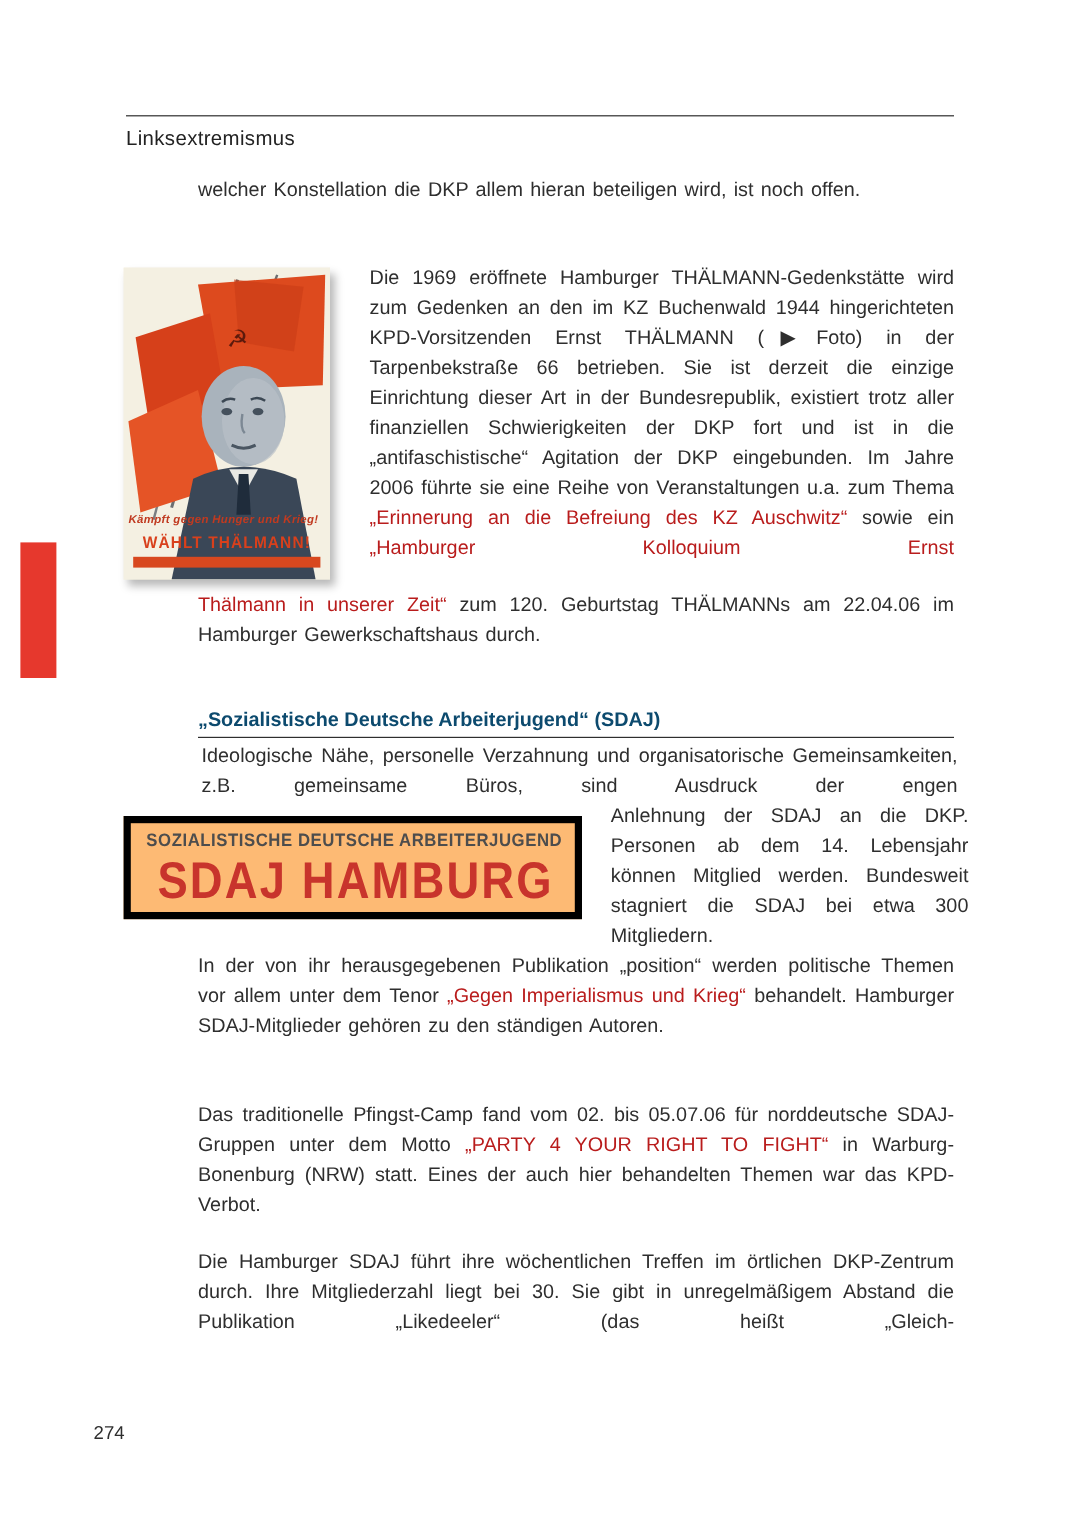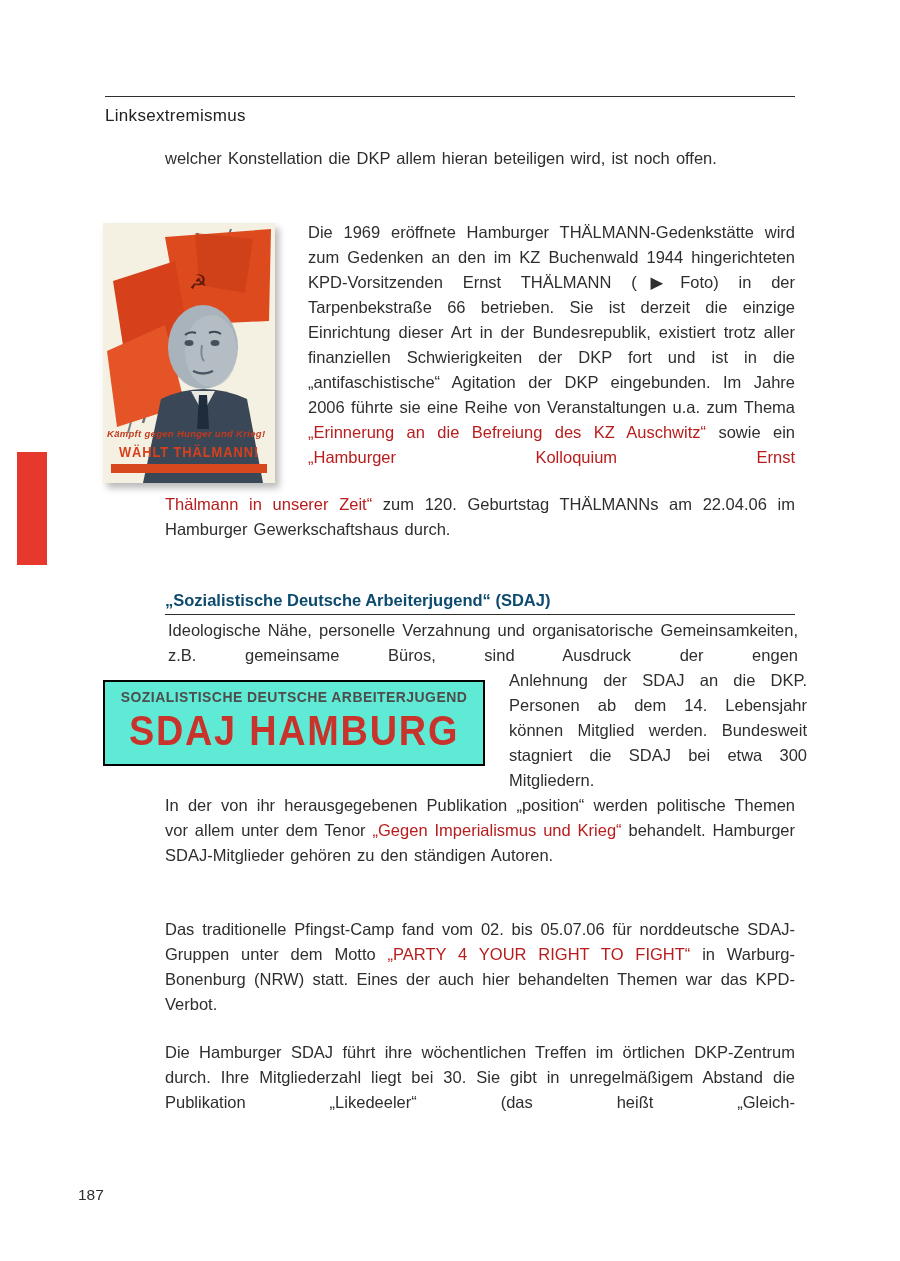--- a/index.html
+++ b/index.html
@@ -49,22 +49,22 @@
   .poster-caption2{
     position:absolute;left:4px;top:221px;width:164px;text-align:center;
     font-size:14px;font-weight:bold;color:#d8401c;letter-spacing:1px;
     white-space:nowrap;transform:scaleX(0.92);transform-origin:center;
   }
   .poster-strip{
     position:absolute;left:8px;top:241px;width:156px;height:9px;background:#d8481f;
   }
   
   .sdaj-banner{
-    left:103px;top:680px;width:382px;height:86px;background:#5eead4;
-    border:2px solid #000000;box-sizing:border-box;overflow:hidden;
+    left:103px;top:680px;width:382px;height:86px;background:#fdba74;
+    border:6px solid #000000;box-sizing:border-box;overflow:hidden;
   }
   .sdaj-banner-line1{
     margin-top:6px;text-align:center;font-size:15px;font-weight:bold;
     color:#4d4d4d;letter-spacing:0.5px;white-space:nowrap;
     transform:scaleX(0.93);transform-origin:center;
   }
   .sdaj-banner-line2{
     margin-top:2px;text-align:center;font-size:43px;font-weight:bold;
     color:#c8342c;letter-spacing:2px;white-space:nowrap;line-height:46px;
     transform:scaleX(0.88);transform-origin:center;
@@ -126,13 +126,13 @@
 </div>
 
 <div class="abs body-text" style="left:509px;top:668px;width:298px;"><span class="run-b">Anlehnung der SDAJ an die DKP</span><span>. Personen ab dem 14. Lebensjahr können Mitglied werden. Bundesweit stagniert die SDAJ bei etwa 300 Mitgliedern.</span></div>
 
 <div class="abs body-text" style="left:165px;top:793px;width:630px;"><span>In der von ihr herausgegebenen </span><span class="run-b">Publikation „position“</span><span> werden politische Themen vor allem unter dem Tenor </span><span class="run-link">„Gegen Imperialismus und Krieg“</span><span> behandelt. </span><span class="run-b">Hamburger SDAJ-Mitglieder</span><span> gehören zu den ständigen Autoren.</span></div>
 
 <div class="abs body-text" style="left:165px;top:917px;width:630px;"><span>Das traditionelle Pfingst-Camp fand vom 02. bis 05.07.06 für norddeutsche SDAJ-Gruppen unter dem Motto </span><span class="run-link">„PARTY 4 YOUR RIGHT TO FIGHT“</span><span> in Warburg-Bonenburg (NRW) statt. Eines der auch hier behandelten Themen war das KPD-Verbot.</span></div>
 
 <div class="abs body-text just-all" style="left:165px;top:1040px;width:630px;"><span>Die </span><span class="run-b">Hamburger SDAJ</span><span> führt ihre wöchentlichen Treffen im örtlichen DKP-Zentrum durch. Ihre Mitgliederzahl liegt bei 30. Sie gibt in unregelmäßigem Abstand die </span><span class="run-b">Publikation „Likedeeler“</span><span> (das heißt „Gleich-</span></div>
 
-<div class="abs page-number">187</div>
+<div class="abs page-number">274</div>
 
 </body></html>

